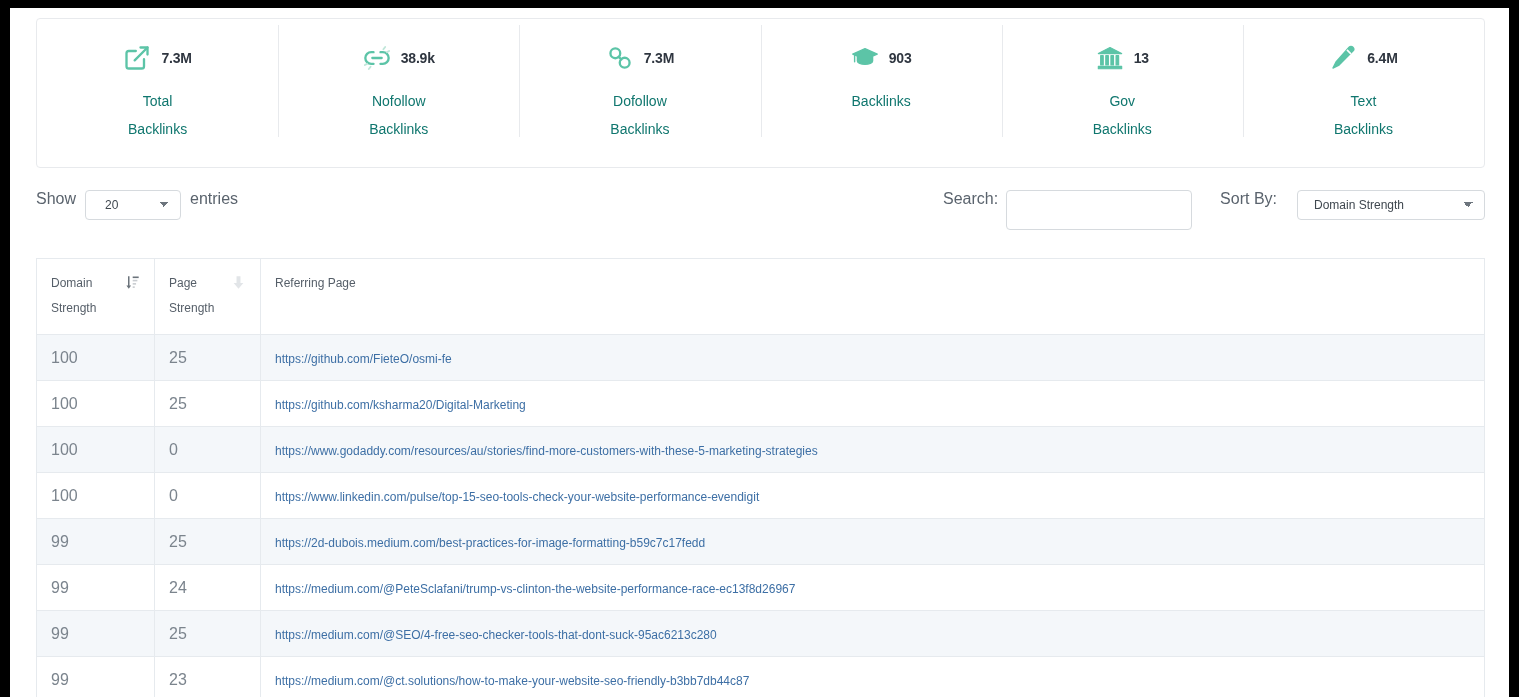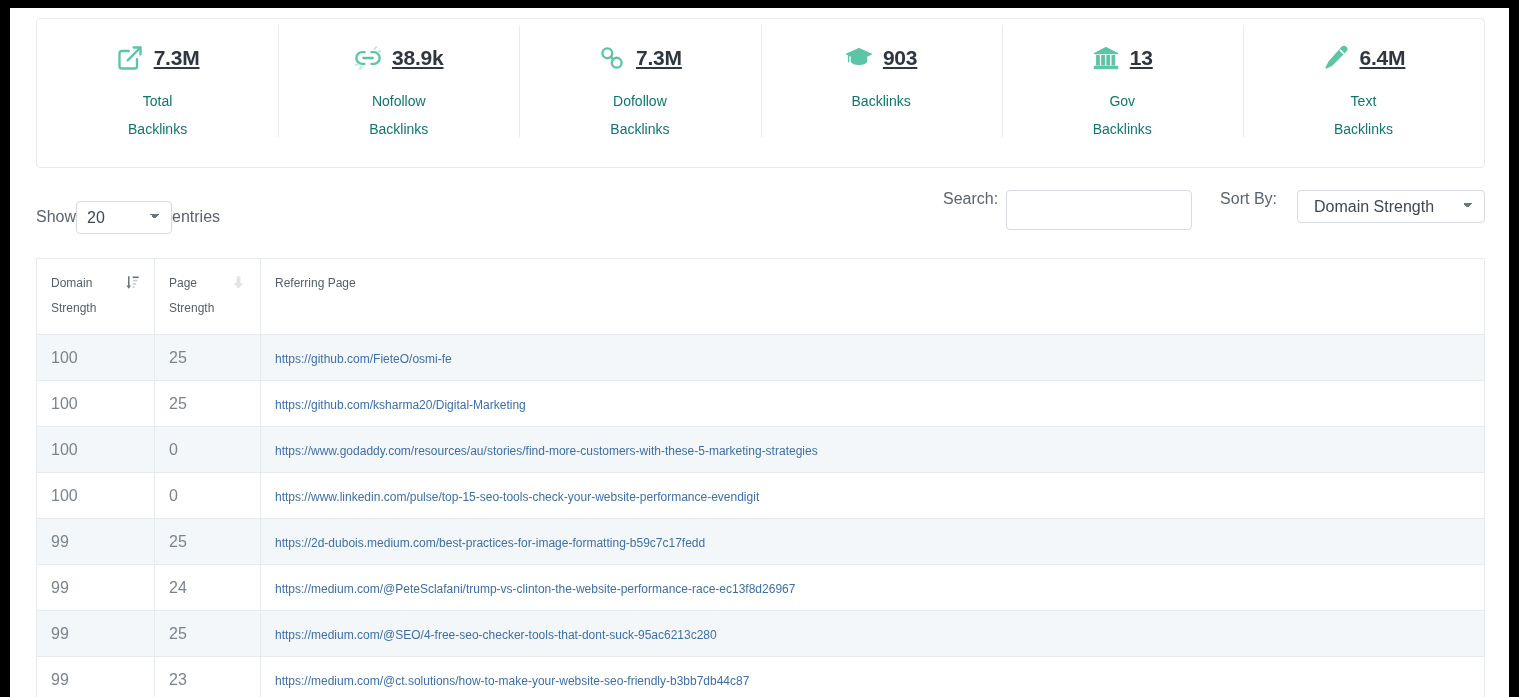--- a/index.html
+++ b/index.html
@@ -43,64 +43,63 @@
   }
   .stat-top {
     display: flex;
     align-items: center;
     justify-content: center;
     gap: 10px;
     height: 34px;
   }
   .stat-icon { display: block; width: 28px; height: 28px; }
   .stat-value {
-    font-size: 21px;
+    font-size: 14px;
     font-weight: bold;
     color: #2f3640;
     letter-spacing: -0.2px;
-    text-decoration: underline;
   }
   .stat-label {
     margin-top: 12px;
     font-size: 14px;
     line-height: 28px;
     color: #0f766e;
     font-weight: 400;
   }
   .stat-label span { display: block; }
 
   
   .controls {
     position: absolute;
     left: 26px; top: 182px;
     width: 1449px; height: 54px;
   }
   .ctl-left {
     position: absolute; left: 0; top: 0;
-    display: flex; align-items: center; 
+    display: flex; align-items: flex-start; gap: 9px;
     height: 54px;
     font-size: 16px; color: #555e68;
   }
   .ctl-right {
     position: absolute; right: 0; top: 0;
     display: flex; align-items: flex-start;
     height: 54px;
     font-size: 16px; color: #555e68;
   }
   .lbl { color: #5a636d; font-size: 16px; }
   select.sel {
     -webkit-appearance: none;
     appearance: none;
     border: 1px solid #d6dade;
     border-radius: 4px;
     background: #ffffff;
     color: #3f474f;
     font-family: "Liberation Sans", sans-serif;
-    font-size: 16px;
-    padding: 7px 30px 7px 10px;
+    font-size: 12px;
+    padding: 7px 30px 7px 19px;
     background-image:
       linear-gradient(45deg, transparent 50%, #6d757d 50%),
       linear-gradient(135deg, #6d757d 50%, transparent 50%);
     background-position:
       calc(100% - 16px) calc(50% - 1px),
       calc(100% - 11px) calc(50% - 1px);
     background-size: 5px 5px, 5px 5px;
     background-repeat: no-repeat;
     outline: none;
   }

